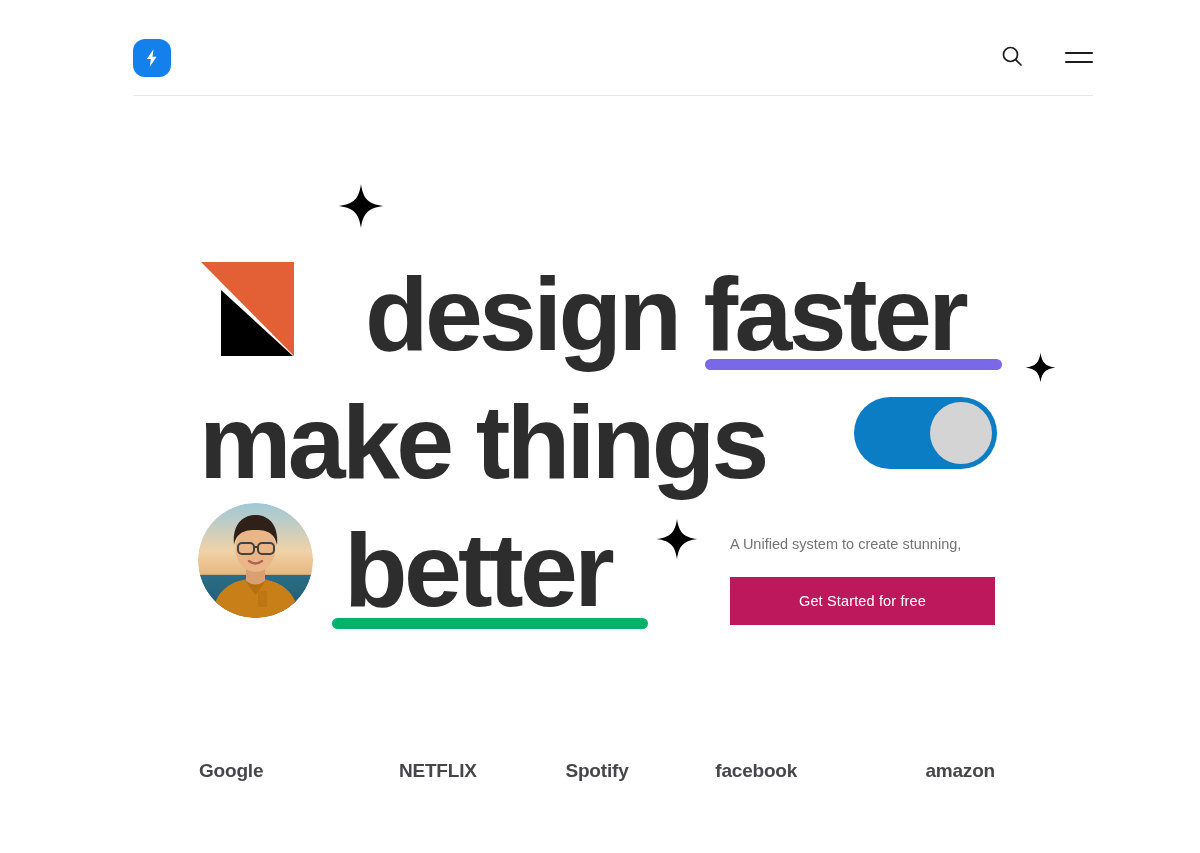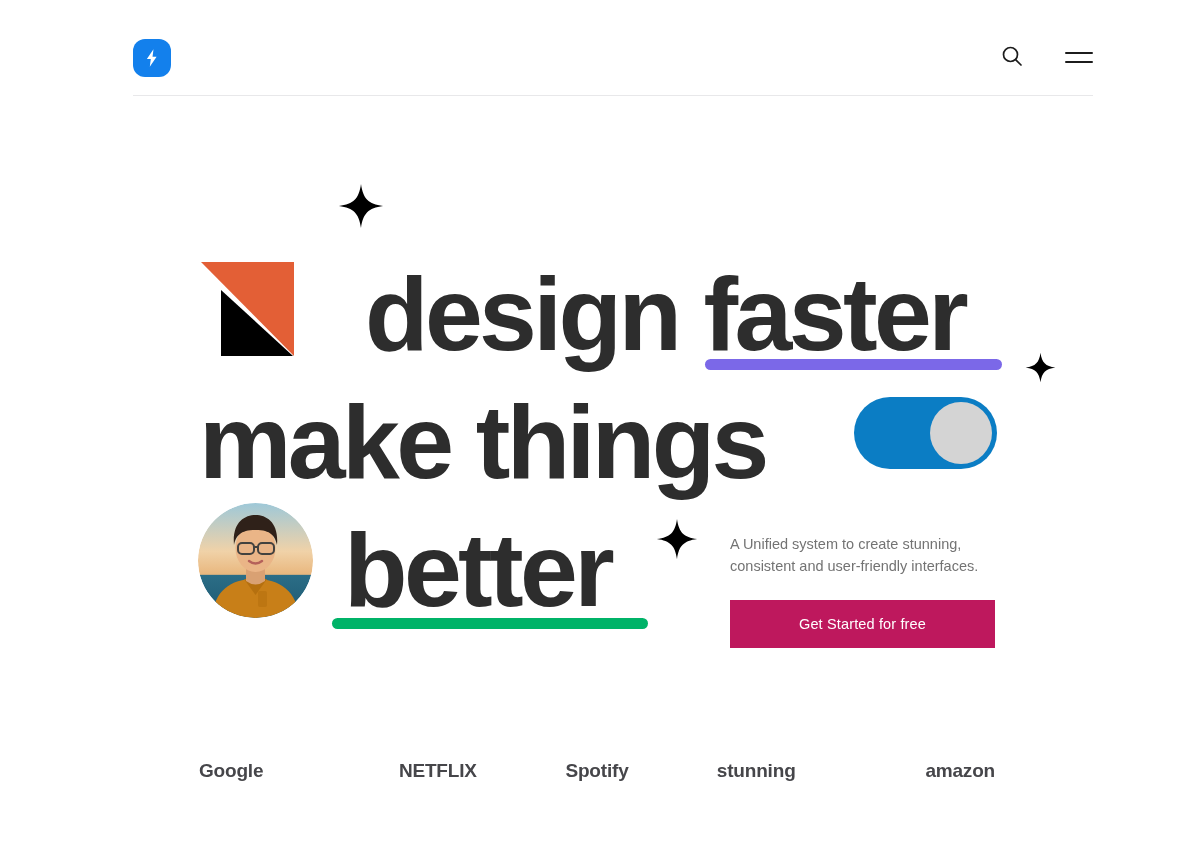--- a/index.html
+++ b/index.html
@@ -326,26 +326,25 @@
           <rect x="60" y="40" width="16" height="11" rx="4" fill="none" stroke="#43423f" stroke-width="2"></rect>
           <line x1="56" y1="44" x2="60" y2="44" stroke="#43423f" stroke-width="2"></line>
 
           <path d="M51 58 q6.5 5 13 0" stroke="#b5615a" stroke-width="2.4" fill="none" stroke-linecap="round"></path>
         </g>
       </svg>
     </div>
 
     <div class="hero-copy">
       <p class="hero-sub">A Unified system to create stunning,</p>
-      <p class="hero-sub">consistent and user-friendly interfaces.</p>
       <button class="cta">Get Started for free</button>
     </div>
   </section>
 
   <div class="brands">
     <span class="brand">Google</span>
     <span class="brand">NETFLIX</span>
     <span class="brand">Spotify</span>
-    <span class="brand">stunning</span>
+    <span class="brand">facebook</span>
     <span class="brand">amazon</span>
   </div>
 
 </div>
 
 </body></html>

